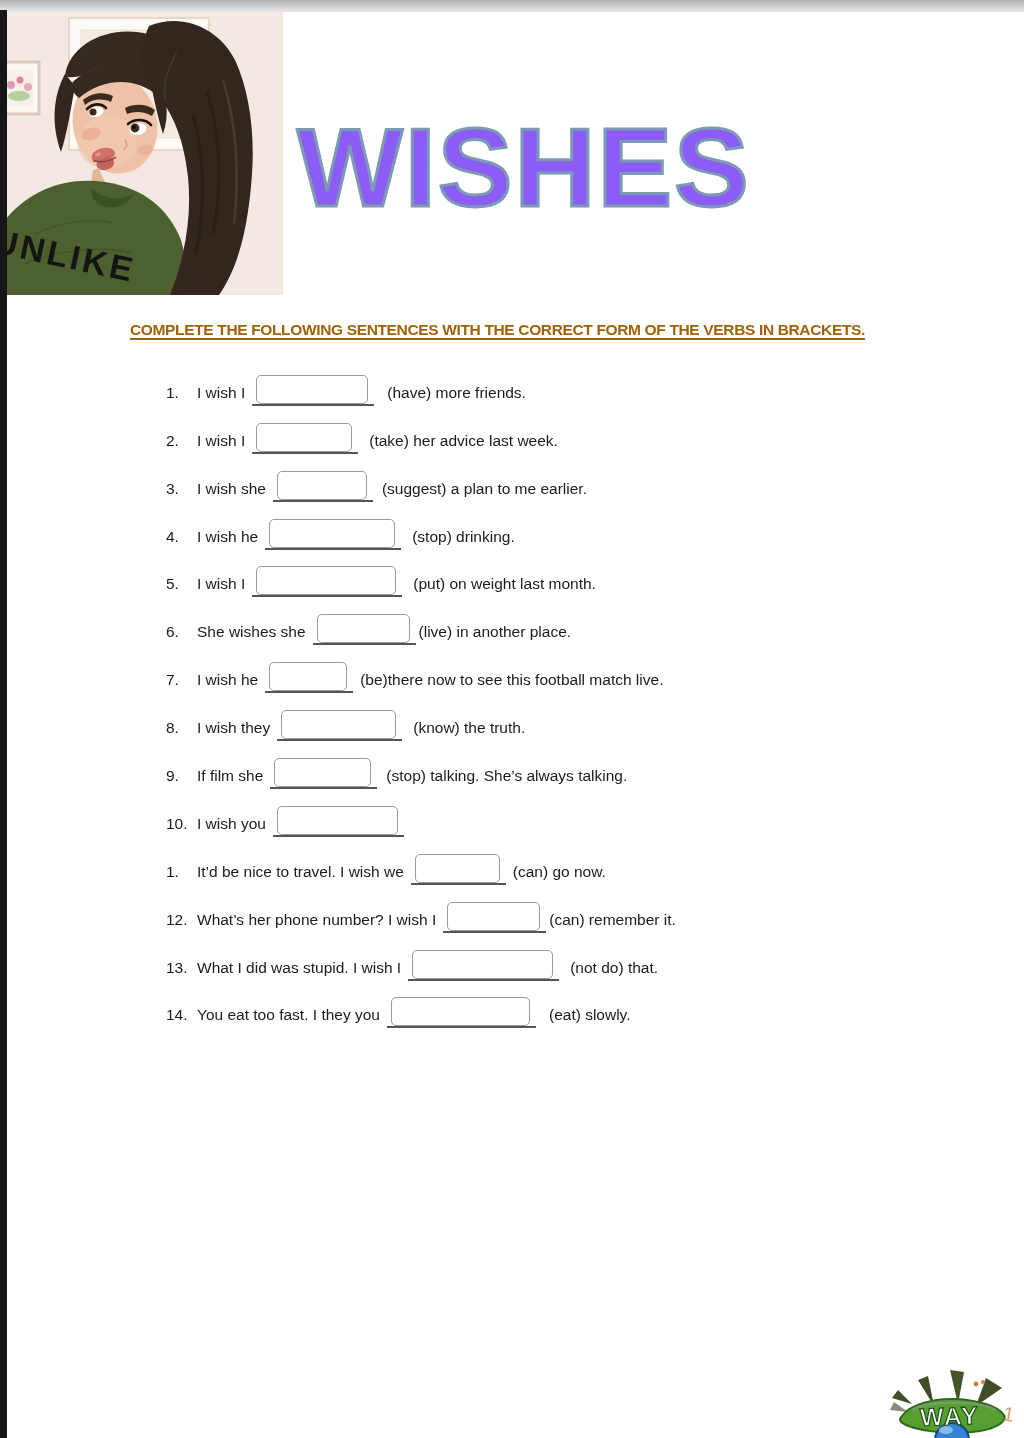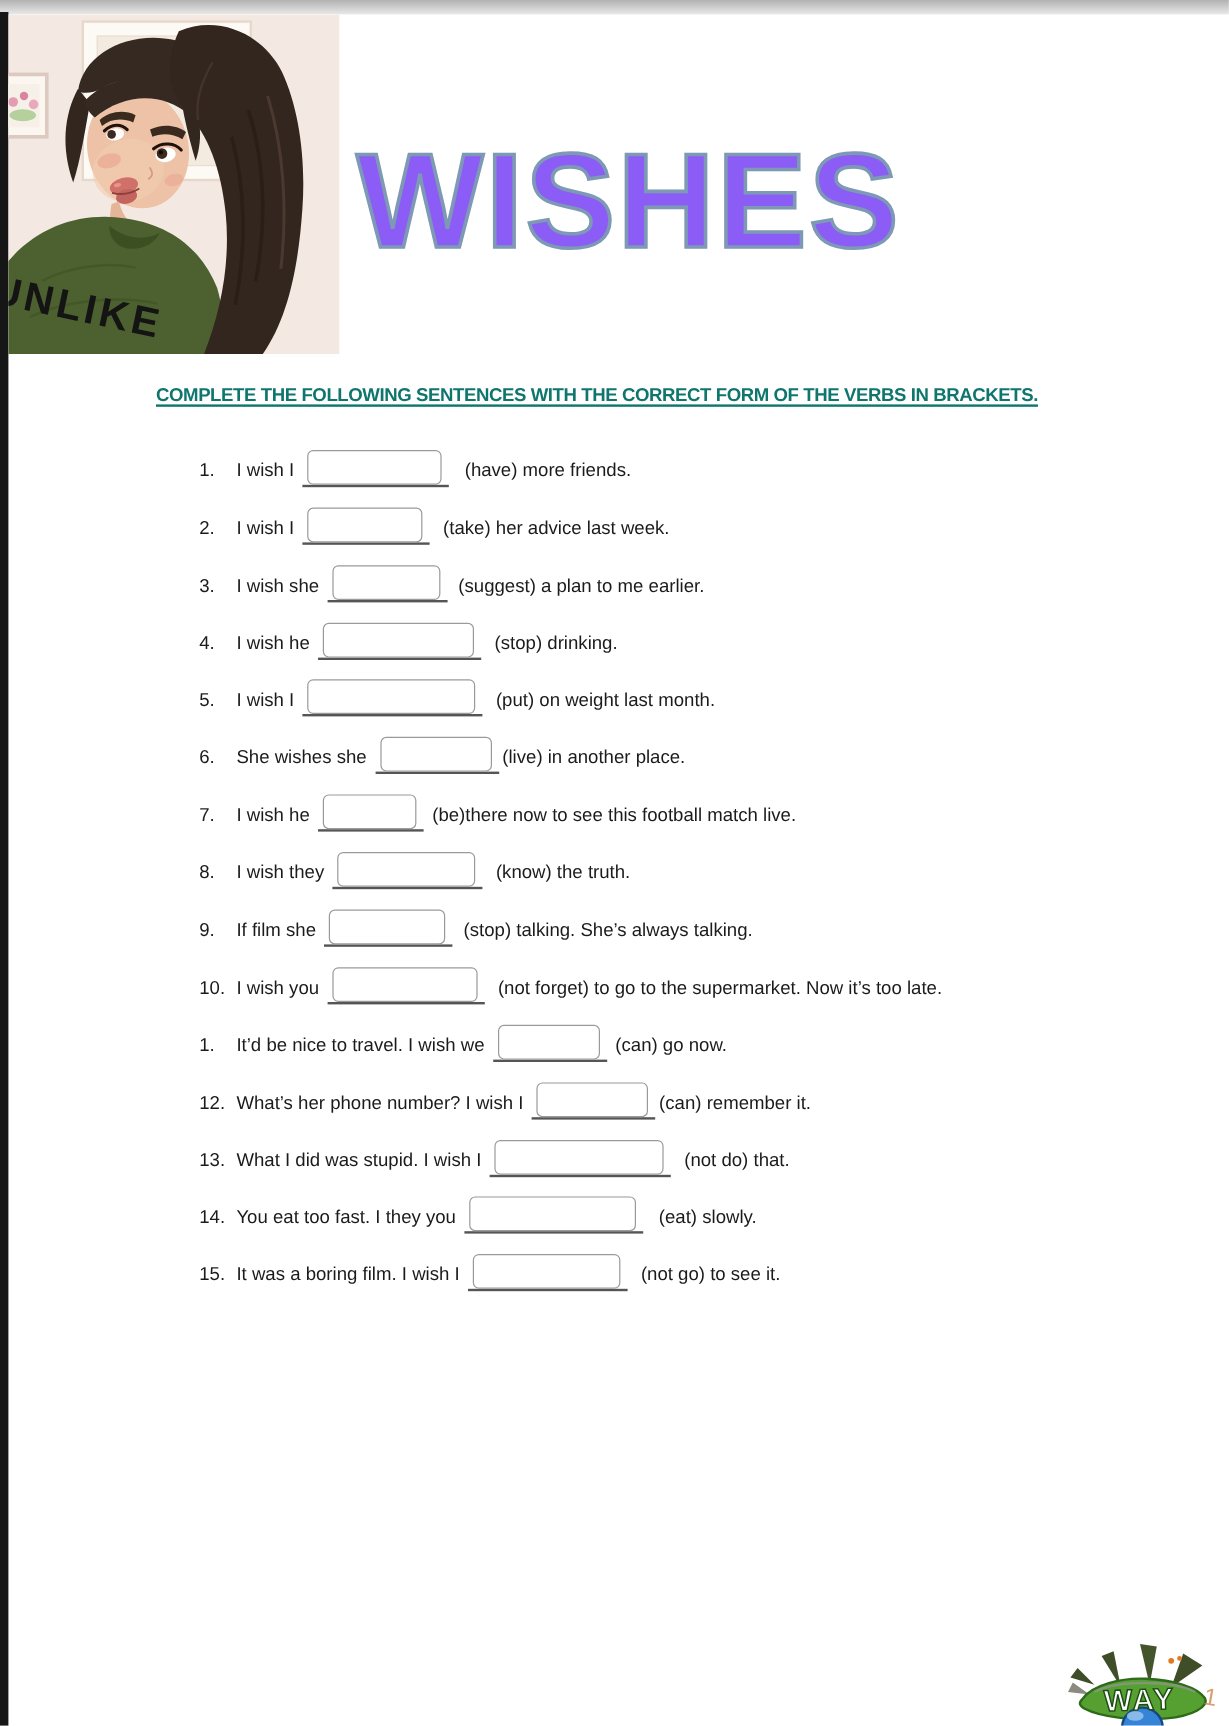--- a/index.html
+++ b/index.html
@@ -22,21 +22,21 @@
   .page-title{
     position:absolute;left:297px;top:112px;
     font-size:112px;font-weight:bold;line-height:1;letter-spacing:2px;
     color:#8b5cf6;
     -webkit-text-stroke:3px #7d99b5;
     text-shadow:0 0 1px #8aa4bd;
     white-space:nowrap;
   }
   .instruction{
     position:absolute;left:130px;top:321px;
-    font-size:15.5px;font-weight:bold;letter-spacing:-0.35px;color:#0f766e;
+    font-size:15.5px;font-weight:bold;letter-spacing:-0.35px;color:#a16207;
     text-decoration:underline;text-decoration-thickness:2px;text-underline-offset:3px;
     white-space:nowrap;
   }
   .items{
     position:absolute;left:0;top:354px;width:1024px;
   }
   .row{
     height:47.9px;display:flex;align-items:flex-end;
     padding-left:166px;white-space:nowrap;
     font-size:15.5px;color:#1b1b1b;
@@ -221,21 +221,20 @@
     </span>
     <span class="post">(stop) talking. She’s always talking.</span>
   </div>
 
   <div class="row">
     <span class="num">10.</span>
     <span class="pre">I wish you</span>
     <span class="blank" style="width: 131px; margin-right: 11px;">
       <input type="text" style="width: 121px;">
     </span>
-    <span class="post">(not forget) to go to the supermarket. Now it’s too late.</span>
   </div>
 
   <div class="row">
     <span class="num">1.</span>
     <span class="pre">It’d be nice to travel. I wish we</span>
     <span class="blank" style="width: 95px; margin-right: 7px;">
       <input type="text" style="width: 85px;">
     </span>
     <span class="post">(can) go now.</span>
   </div>
@@ -260,28 +259,20 @@
 
   <div class="row">
     <span class="num">14.</span>
     <span class="pre">You eat too fast. I they you</span>
     <span class="blank" style="width: 149px; margin-right: 13px;">
       <input type="text" style="width: 139px;">
     </span>
     <span class="post">(eat) slowly.</span>
   </div>
 
-  <div class="row">
-    <span class="num">15.</span>
-    <span class="pre">It was a boring film. I wish I</span>
-    <span class="blank" style="width: 133px; margin-right: 11px;">
-      <input type="text" style="width: 123px;">
-    </span>
-    <span class="post">(not go) to see it.</span>
-  </div>
 
 </div>
 
 <svg class="way-logo" viewBox="0 0 130 70">
   <g>
     <polygon points="2,30 22,36 8,22" fill="#3f4d28"></polygon>
     <polygon points="28,12 44,38 38,8" fill="#3f4d28"></polygon>
     <polygon points="60,2 68,36 74,4" fill="#44552c"></polygon>
     <polygon points="96,10 86,38 112,20" fill="#3f4d28"></polygon>
     <polygon points="0,42 18,44 4,34" fill="#8a8a80"></polygon>

